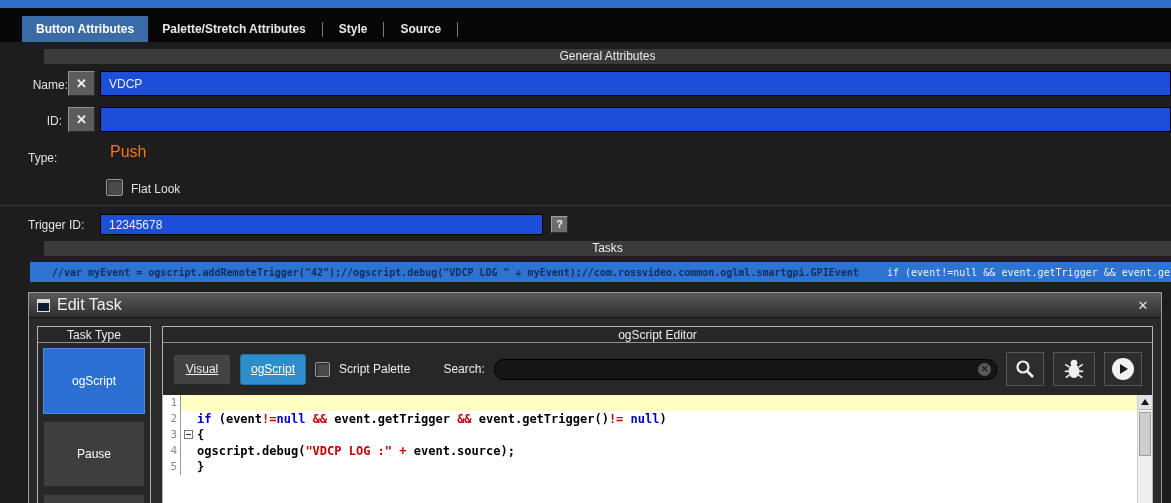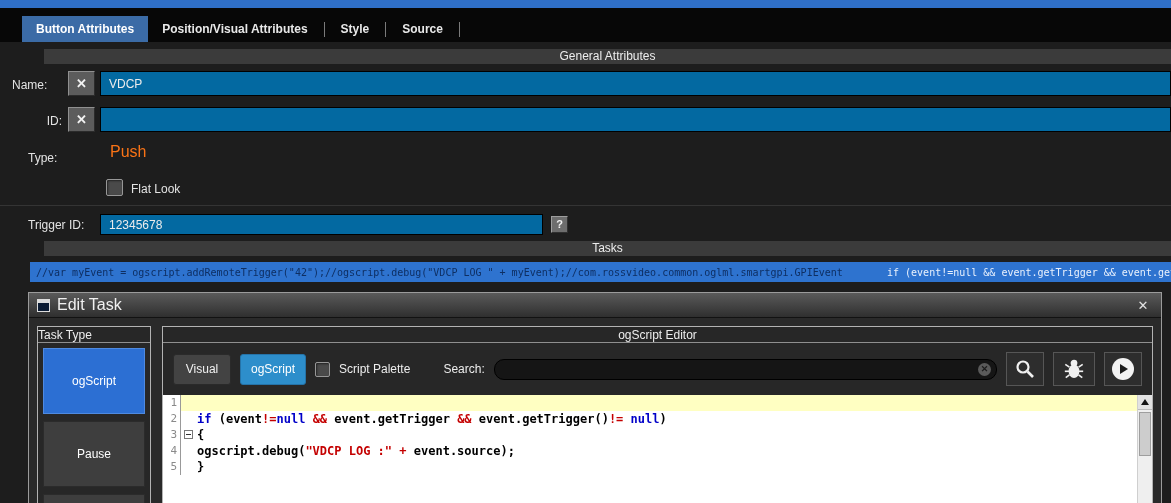--- a/index.html
+++ b/index.html
@@ -25,24 +25,24 @@
   #hdr-general { top:49px; }
   #hdr-tasks   { top:241px; }
 
   .lbl { position:absolute; color:#e3e3e3; font-size:12px; white-space:nowrap; }
 
   .x-btn { position:absolute; width:27px; height:25px; background:#5c5c5c; color:#f2f2f2;
            border-top:1px solid #909090; border-left:1px solid #909090;
            border-right:1px solid #2b2b2b; border-bottom:1px solid #2b2b2b;
            font-size:13px; font-weight:bold; text-align:center; line-height:23px; cursor:default; }
 
-  .field { position:absolute; background:#0369a1; border:1px solid #000; color:#ececec;
+  .field { position:absolute; background:#1d4ed8; border:1px solid #000; color:#ececec;
            font-size:12px; padding:0 8px; font-family:"Liberation Sans", sans-serif; outline:none; }
 
-  #name-label { left:12px; top:78px; width:62px; }
+  #name-label { left:6px; top:78px; width:62px; text-align:right; }
   #name-clear { left:68px; top:71px; }
   #name-field { left:100px; top:71px; right:0; height:25px; }
 
   #id-label { left:0; top:114px; width:62px; text-align:right; }
   #id-clear { left:68px; top:107px; }
   #id-field { left:100px; top:107px; right:0; height:25px; }
 
   #type-label { left:28px; top:151px; }
   #type-value { position:absolute; left:110px; top:143px; color:#f97316; font-size:16px; }
 
@@ -57,49 +57,49 @@
   #trigger-field { left:100px; top:214px; width:443px; height:21px; }
   #help-btn { position:absolute; left:551px; top:216px; width:17px; height:17px; background:#6d6d6d;
               border-top:1px solid #9e9e9e; border-left:1px solid #9e9e9e;
               border-right:1px solid #2f2f2f; border-bottom:1px solid #2f2f2f;
               color:#f2f2f2; font-size:11px; font-weight:bold; text-align:center; line-height:15px; cursor:default; }
 
   
   #task-row { position:absolute; left:30px; top:262px; right:0; height:20px; background:#2e73cf;
               display:flex; align-items:center; font-family:"DejaVu Sans Mono", monospace;
               font-size:10px; white-space:nowrap; overflow:hidden; }
-  #task-script { color:#0e2f63; padding-left:6px; width:857px; flex:none; overflow:hidden; }
+  #task-script { color:#0e2f63; padding-left:22px; width:857px; flex:none; overflow:hidden;font-weight:bold; }
   #task-cond   { color:#e9f1fd; overflow:hidden; }
 
   
   #dialog { position:absolute; left:28px; top:292px; width:1134px; height:245px;
             background:#2a2a2a; border:1px solid #9b9b9b; }
   #dlg-title { height:25px; background:linear-gradient(#5a5a5a,#2f2f2f); border-bottom:1px solid #121212;
                display:flex; align-items:center; padding:0 8px; }
   #dlg-icon { width:13px; height:13px; border:1px solid #dcdcdc; background:#0b1b33; position:relative; flex:none; }
   #dlg-icon::before { content:""; position:absolute; left:0; top:0; right:0; height:3px; background:#dcdcdc; }
   #dlg-title-text { margin-left:7px; color:#f0f0f0; font-size:16px; }
   #dlg-close { margin-left:auto; color:#e2e2e2; font-size:13px; width:20px; text-align:center; cursor:default; }
 
   #tt-panel { position:absolute; left:8px; top:33px; width:114px; bottom:8px;
               border:1px solid #b3b3b3; background:#272727; }
-  #tt-header { height:16px; line-height:16px; color:#ededed; font-size:12px;
+  #tt-header { height:16px; line-height:16px; text-align:center; color:#ededed; font-size:12px;
                border-bottom:1px solid #8f8f8f; }
   #tt-items { padding:5px; display:flex; flex-direction:column; gap:7px; }
   .tt-item { height:66px; display:flex; align-items:center; justify-content:center;
              font-size:12px; color:#fff; background:#3e3e3e; border:1px solid #2b2b2b; cursor:default; }
   .tt-item.active { background:#2c6fd3; border:1px solid #4f8ae0; }
 
   #ed-panel { position:absolute; left:133px; top:33px; right:8px; bottom:8px;
               border:1px solid #b3b3b3; background:#272727; display:flex; flex-direction:column; }
   #ed-header { height:16px; line-height:16px; text-align:center; color:#ededed; font-size:12px;
                border-bottom:1px solid #8f8f8f; flex:none; }
   #ed-toolbar { height:52px; flex:none; display:flex; align-items:center; padding:0 10px; gap:9px; }
   .tb-btn { height:31px; border-radius:3px; font-size:12px; color:#f0f0f0;
-            display:flex; align-items:center; justify-content:center; cursor:default; flex:none; }
+            display:flex; align-items:center; justify-content:center; cursor:default; flex:none;text-decoration:underline; }
   #btn-visual  { width:58px; background:#434343; border:1px solid #2a2a2a; }
   #btn-ogscript{ width:66px; background:#2d8ecb; border:1px solid #2573a8; color:#fff; }
   #palette-cb { position:static; width:15px; height:15px; flex:none; }
   #palette-label { color:#ededed; font-size:12px; }
   #search-label { color:#ededed; font-size:12px; margin-left:24px; }
   #search-wrap { flex:1; position:relative; height:21px; }
   #search-input { width:100%; height:21px; background:#151515; border:1px solid #000; border-radius:10px;
                   color:#ddd; padding:0 24px 0 10px; font-size:12px; font-family:"Liberation Sans",sans-serif; outline:none; }
   #search-clear { position:absolute; right:6px; top:4px; width:13px; height:13px; border-radius:50%;
                   background:#5a5a5a; color:#1c1c1c; font-size:9px; line-height:13px; text-align:center; font-weight:bold; }
@@ -134,21 +134,21 @@
                    border-bottom:6px solid #141414; }
   #scroll-thumb { position:absolute; left:1px; right:1px; top:17px; height:44px; background:#cdcdcd; border:1px solid #9e9e9e; }
 </style>
 </head>
 <body>
 
 <div class="top-accent"></div>
 
 <div class="tabbar">
   <div class="tab active">Button Attributes</div>
-  <div class="tab">Position/Visual Attributes</div>
+  <div class="tab">Palette/Stretch Attributes</div>
   <span class="tab-sep"></span>
   <div class="tab">Style</div>
   <span class="tab-sep"></span>
   <div class="tab">Source</div>
   <span class="tab-sep"></span>
 </div>
 
 <div class="sec-hdr" id="hdr-general">General Attributes</div>
 
 <span class="lbl" id="name-label">Name:</span>

